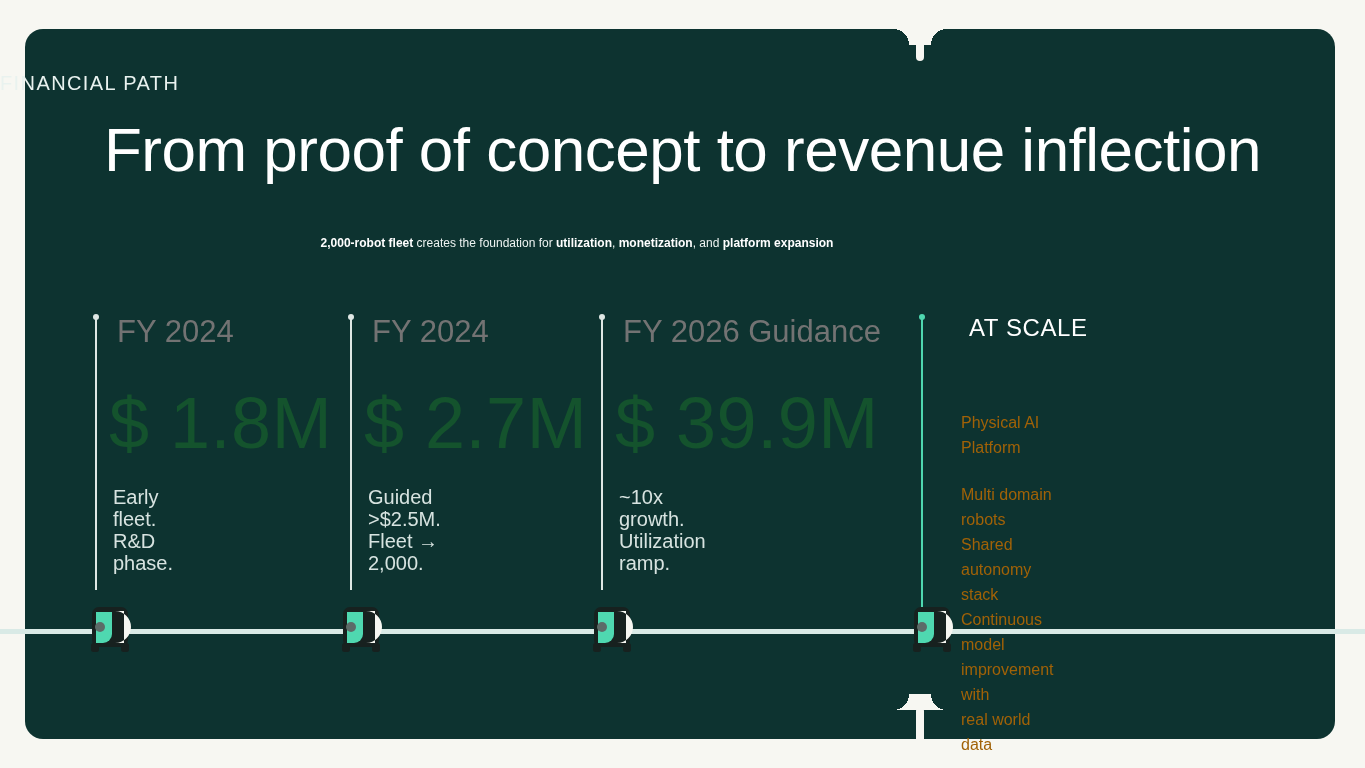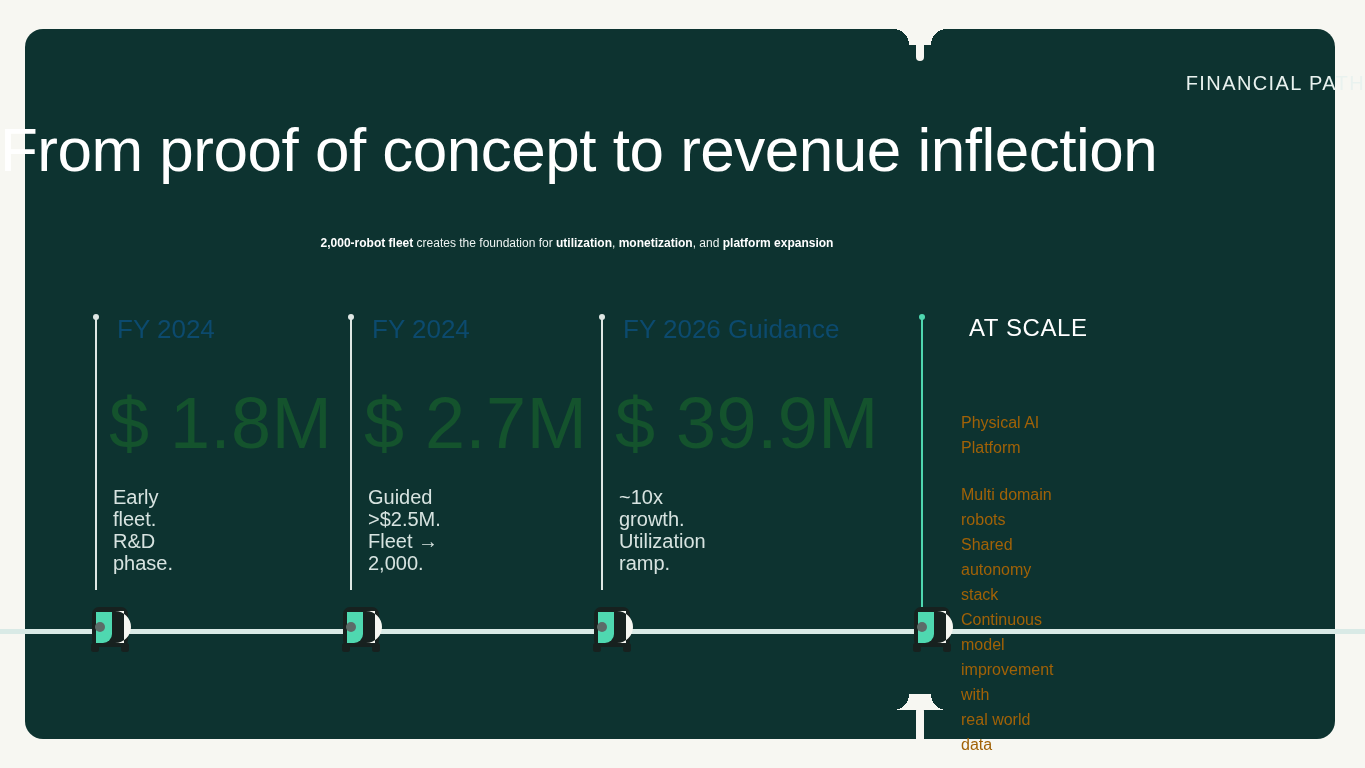--- a/index.html
+++ b/index.html
@@ -85,32 +85,33 @@
                 radial-gradient(circle 16px at 54px 0, transparent 0 16px, #000 16px);
     mask-composite: intersect;
   }
 
   
   .eyebrow {
     position: absolute;
     left: 0;
     top: 72px;
     width: 1365px;
-    text-align: right;
+    text-align: left;
     font-size: 20px;
     letter-spacing: 1.4px;
     color: #e9f2ef;
     font-weight: 400;
     z-index: 3;
   }
   .headline {
     position: absolute;
     left: 0;
     top: 112px;
     width: 1365px;
+    text-align: center;
     font-size: 62px;
     line-height: 76px;
     font-weight: 300;
     color: #ffffff;
     letter-spacing: -0.5px;
     z-index: 3;
   }
   .subline {
     position: absolute;
     left: 8px;
@@ -153,23 +154,23 @@
     border-radius: 50%;
     background: #dfe7e4;
   }
   .col.accent .col-rule { background: #4fd8b0; }
   .col.accent .col-dot  { background: #4fd8b0; }
 
   .col-label {
     position: absolute;
     left: 22px;
     top: 4px;
-    font-size: 26px;
+    font-size: 31px;
     font-weight: 400;
-    color: #0c4a6e;
+    color: #737373;
     white-space: nowrap;
   }
   .col.accent .col-label {
     color: #ffffff;
     font-weight: 400;
     font-size: 24px;
     letter-spacing: 0.6px;
     left: 48px;
   }
 

